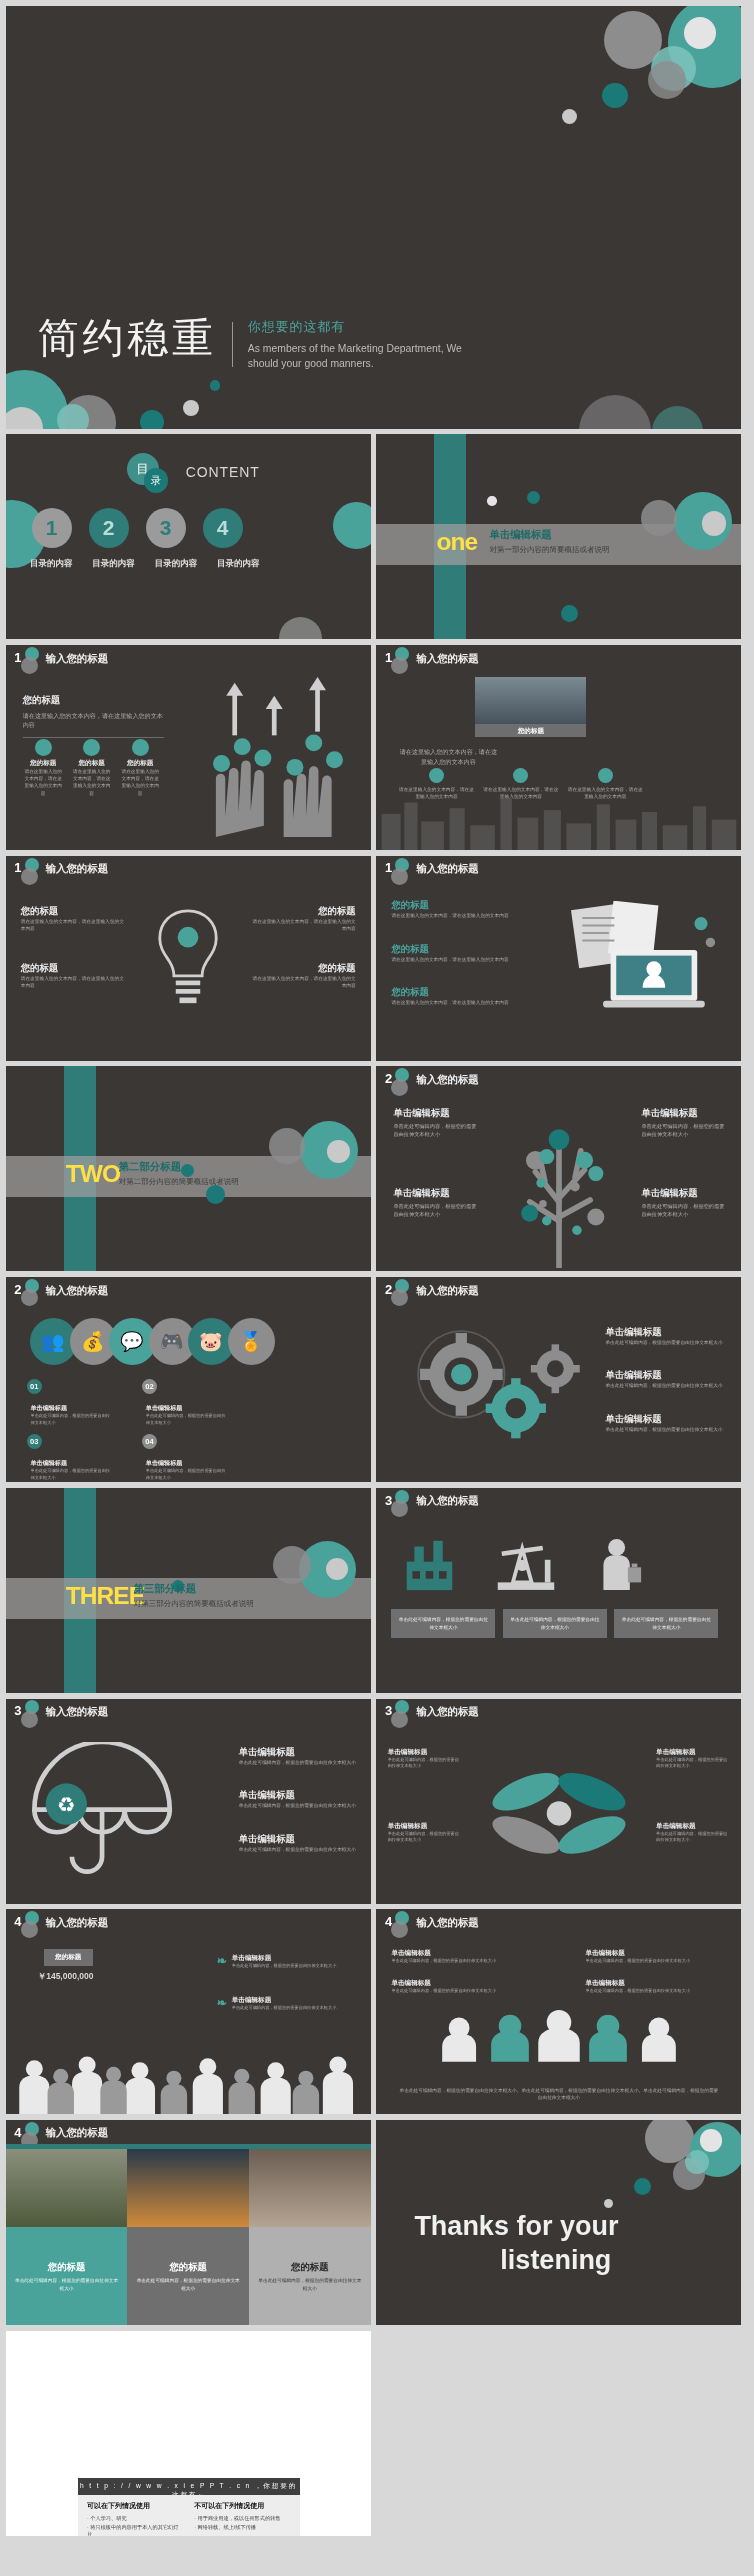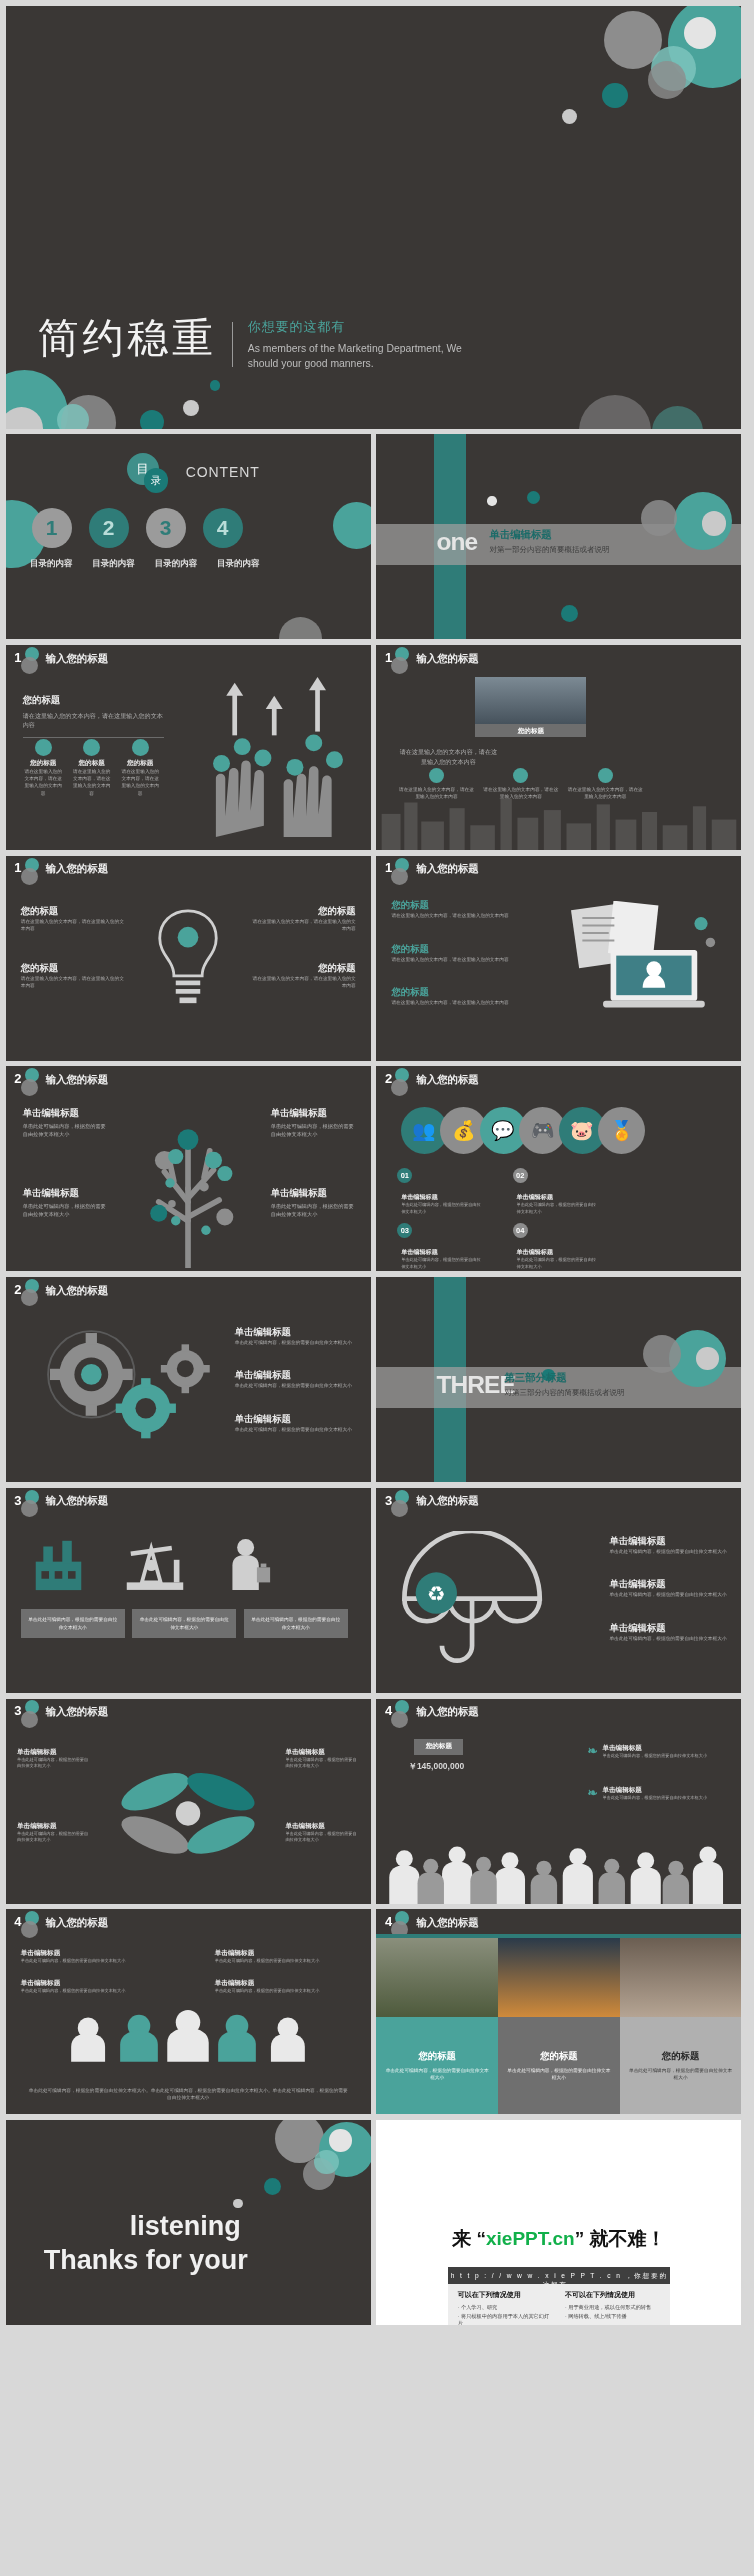--- a/index.html
+++ b/index.html
@@ -48,21 +48,21 @@
   .toc-nums { position:absolute; left:26px; top:74px; display:flex; gap:17px; }
   .toc-num { width:40px; height:40px; border-radius:50%; display:flex; align-items:center; justify-content:center; font-size:21px; font-weight:bold; }
   .toc-num.a { background:#9b9b9b; color:#2f7c78; }
   .toc-num.b { background:#2f7c78; color:#b9ddd9; }
   .toc-labels { position:absolute; left:19px; top:124px; display:flex; gap:9.4px; }
   .toc-labels span { width:53px; text-align:center; color:#e0e0e0; font-size:8.5px; font-weight:bold; }
 
   
   .sec-bar-v { position:absolute; left:58px; top:0; width:32px; height:100%; background:#2f7c78; }
   .sec-band { position:absolute; left:0; top:90px; width:100%; height:41px; background:rgba(160,160,160,.72); }
-  .sec-word { position:absolute; left:60px; top:94px; font-size:24.5px; font-weight:bold; color:#e5e5e5; font-family:"Liberation Sans", sans-serif; letter-spacing:-0.9px; }
+  .sec-word { position:absolute; left:60px; top:94px; font-size:24.5px; font-weight:bold; color:#fde047; font-family:"Liberation Sans", sans-serif; letter-spacing:-0.9px; }
   .sec-text { position:absolute; left:113px; top:94px; }
   .sec-text .t1 { font-size:10.4px; font-weight:bold; color:#1b6b68; }
   .sec-text .t2 { font-size:7.5px; color:#3d3d3d; margin-top:2.8px; }
 
   
   .hdr { position:absolute; left:0; top:0; width:100%; height:24.5px; }
   .hdr .num { position:absolute; left:8.5px; top:4.7px; font-size:13px; font-weight:bold; color:#fff; z-index:3; }
   .hdr .t { position:absolute; left:40px; top:6.6px; font-size:10.4px; color:#efefef; font-weight:bold; z-index:3; }
   .hdr .d1 { position:absolute; left:19px; top:1.9px; width:14px; height:14px; border-radius:50%; background:#4aa39b; }
   .hdr .d2 { position:absolute; left:15px; top:12.3px; width:17px; height:17px; border-radius:50%; background:#8d8d8d; opacity:.85; }
@@ -331,20 +331,34 @@
       <rect x="44" y="52" width="92" height="54" rx="3" fill="#efefef"></rect>
       <rect x="50" y="58" width="80" height="42" fill="#3f7f86"></rect>
       <circle cx="90" cy="72" r="8" fill="#fff"></circle>
       <path d="M78 92c0-9 6-14 12-14s12 5 12 14z" fill="#fff"></path>
       <rect x="36" y="106" width="108" height="7" rx="3" fill="#cfcfcf"></rect>
       <circle cx="140" cy="24" r="7" fill="#4aa39b"></circle>
       <circle cx="150" cy="44" r="5" fill="#8d8d8d"></circle>
     </svg>
   </div>
 
+  <div class="slide">
+    <div class="sec-bar-v"></div>
+    <div class="sec-band"></div>
+    <div class="c teal" style="width:58px;height:58px;right:13px;top:55px;"></div>
+    <div class="c gryL" style="width:22.6px;height:22.6px;right:21px;top:74px;"></div>
+    <div class="c gry" style="width:36px;height:36px;right:66px;top:62px;opacity:.85;"></div>
+    <div class="c tealD" style="width:13px;height:13px;left:175px;top:98px;"></div>
+    <div class="c tealD" style="width:19px;height:19px;left:200px;top:119px;"></div>
+    <div class="sec-word">TWO</div>
+    <div class="sec-text">
+      <div class="t1">第二部分标题</div>
+      <div class="t2">对第二部分内容的简要概括或者说明</div>
+    </div>
+  </div>
 
   <div class="slide">
     <div class="hdr">
       <div class="d1"></div>
       <div class="d2"></div>
       <div class="num">2</div>
       <div class="t">输入您的标题</div>
     </div>
     <div style="position:absolute;left:17px;top:41px;width:83px;">
       <div class="ttl">单击编辑标题</div>
@@ -741,29 +755,26 @@
 
   <div class="slide">
     <div class="c gry" style="width:49px;height:49px;right:47px;top:-5.7px;"></div>
     <div class="c teal" style="width:55px;height:55px;right:-3.8px;top:1.9px;"></div>
     <div class="c wht" style="width:22.6px;height:22.6px;right:19px;top:9.4px;"></div>
     <div class="c gry" style="width:32px;height:32px;right:36px;top:38px;opacity:.85;"></div>
     <div class="c tealL" style="width:24.5px;height:24.5px;right:32px;top:30px;opacity:.8;"></div>
     <div class="c tealD" style="width:17px;height:17px;right:90px;top:58px;"></div>
     <div class="c gryL" style="width:9.4px;height:9.4px;right:128px;top:79px;"></div>
     <div class="thanks">
+      <div>Thanks for your</div>
       <div style="text-align:center;width:283px;">listening</div>
-      <div>Thanks for your</div>
     </div>
   </div>
 
   <div class="slide white">
-    <div class="ad-2">
-      <span>来 “</span><span class="grn">xiePPT.cn</span><span>” 就不难！</span>
-    </div>
     <div class="ad-url">h t t p : / / w w w . x i e P P T . c n ，你想要的这都有～</div>
     <div class="ad-tbl">
       <div style="flex:1;">
         <h4>可以在下列情况使用</h4>
         <ul>
           <li>个人学习、研究</li>
           <li>将只模板中的内容用于本人的其它幻灯片</li>
         </ul>
       </div>
       <div style="flex:1;">

